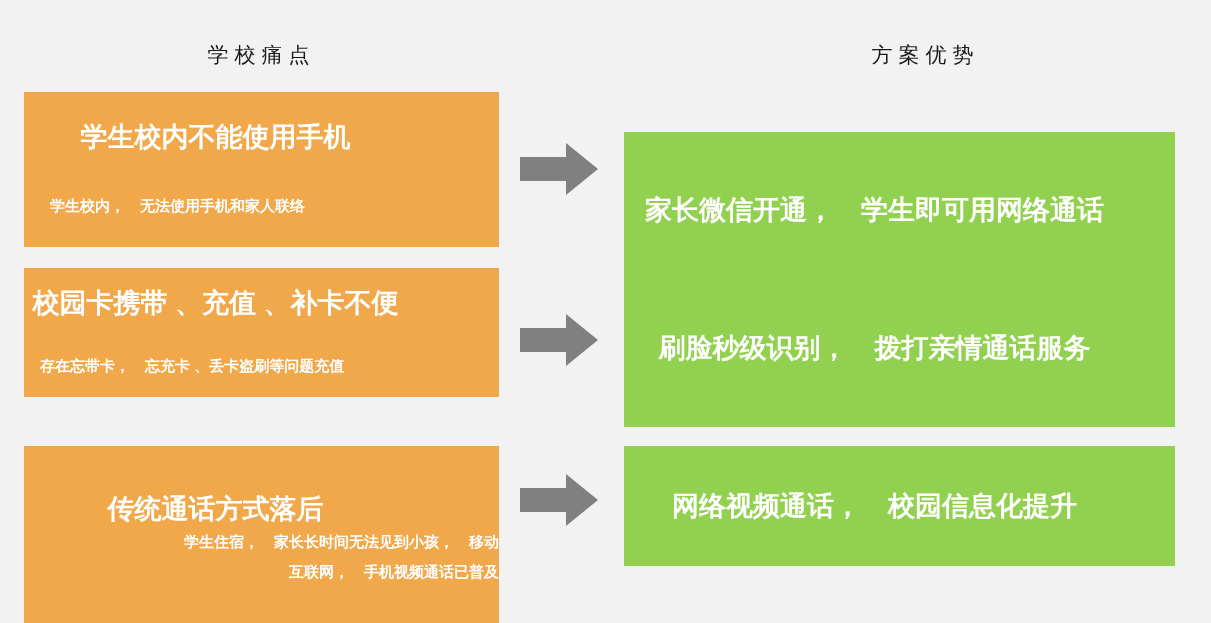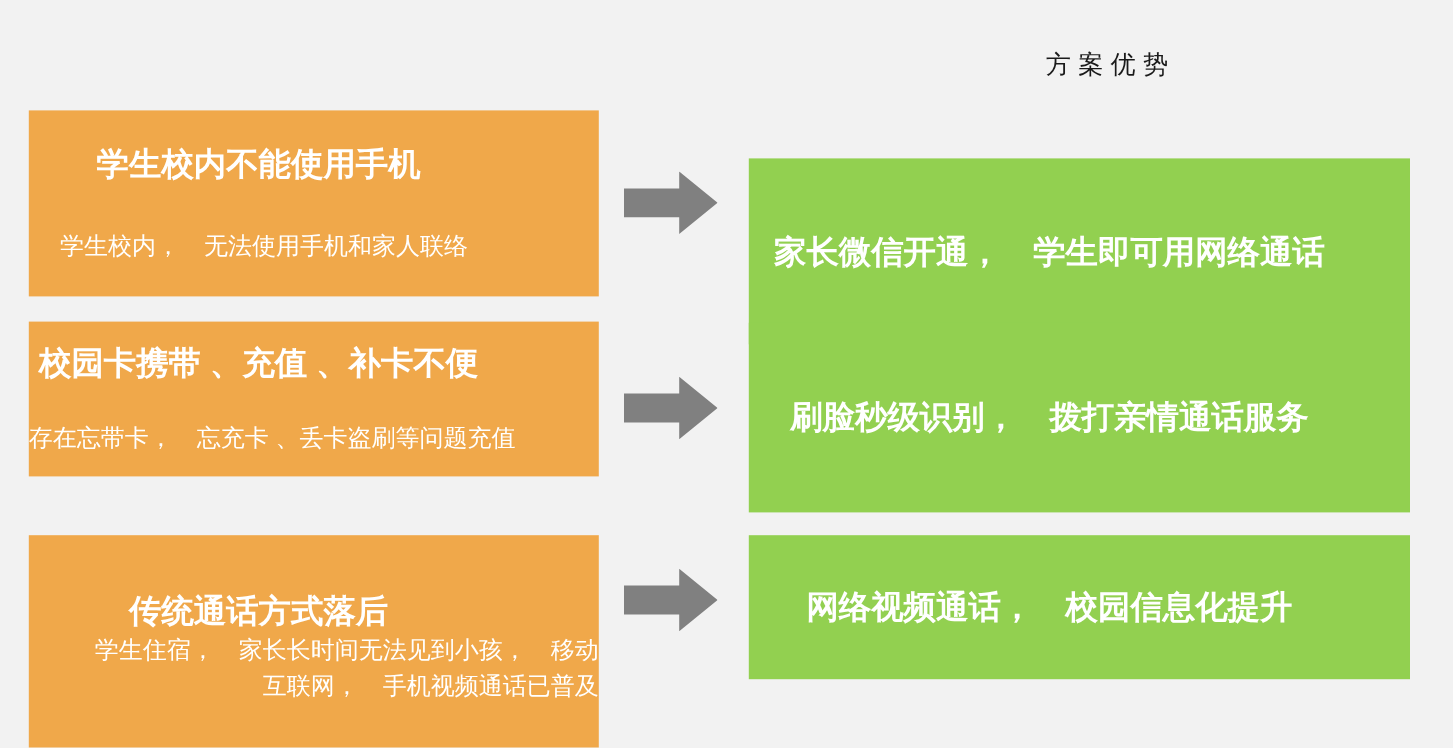--- a/index.html
+++ b/index.html
@@ -46,23 +46,23 @@
   .pain-r2 { top: 446px; height: 186px; }
 
   .pain-title {
     font-size: 27px;
     font-weight: bold;
     text-align: center;
     padding-right: 92px;
     line-height: 36px;
     white-space: nowrap;
   }
-  .pain-detail { font-size: 20px; line-height: 30px; }
+  .pain-detail { font-size: 15px; line-height: 30px; font-weight: bold; }
   .pain-r0 .pain-detail { margin-top: 36px; padding-left: 26px; }
-  .pain-r1 .pain-detail { margin-top: 30px; padding-left: 0; }
+  .pain-r1 .pain-detail { margin-top: 30px; padding-left: 16px; }
   .pain-r2 .pain-detail { padding-left: 22px; text-align: right; }
   .detail-line { white-space: nowrap; }
 
   
   .adv-box {
     position: absolute;
     left: 624px;
     width: 551px;
     background: #92D050;
     color: #FFFFFF;
@@ -94,20 +94,21 @@
   .arrow-r1 { top: 314px; }
   .arrow-r2 { top: 474px; }
   .arrow svg { display: block; width: 78px; height: 52px; }
   .arrow polygon { fill: #808080; }
 </style>
 </head>
 <body>
 
 <div class="canvas">
 
+  <div class="col-header left">学校痛点</div>
   <div class="col-header right">方案优势</div>
 
   <div class="pain-box pain-r0">
     <div class="pain-title">学生校内不能使用手机</div>
     <div class="pain-detail">
       <div class="detail-line">学生校内，　无法使用手机和家人联络</div>
     </div>
   </div>
   <div class="arrow arrow-r0">
     <svg viewBox="0 0 78 52" aria-hidden="true">

